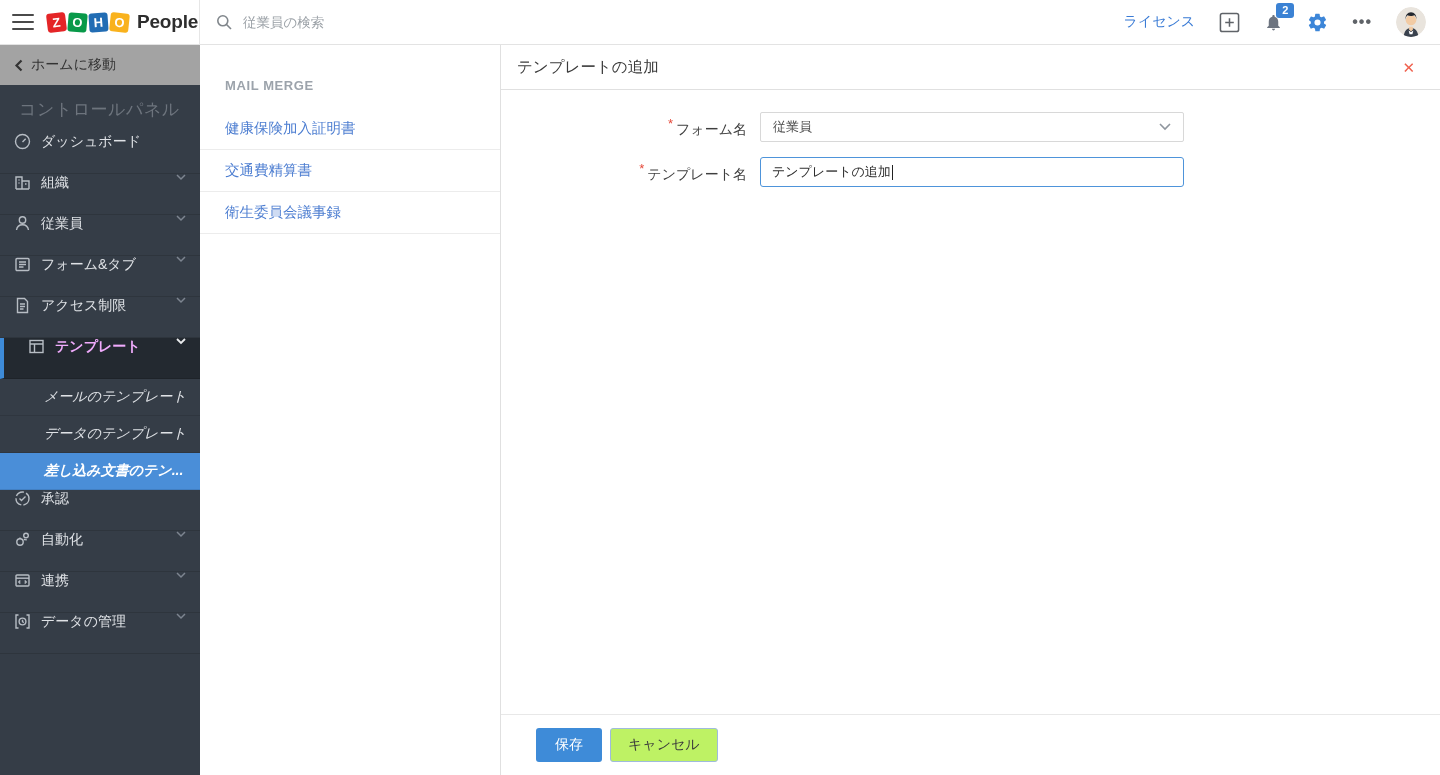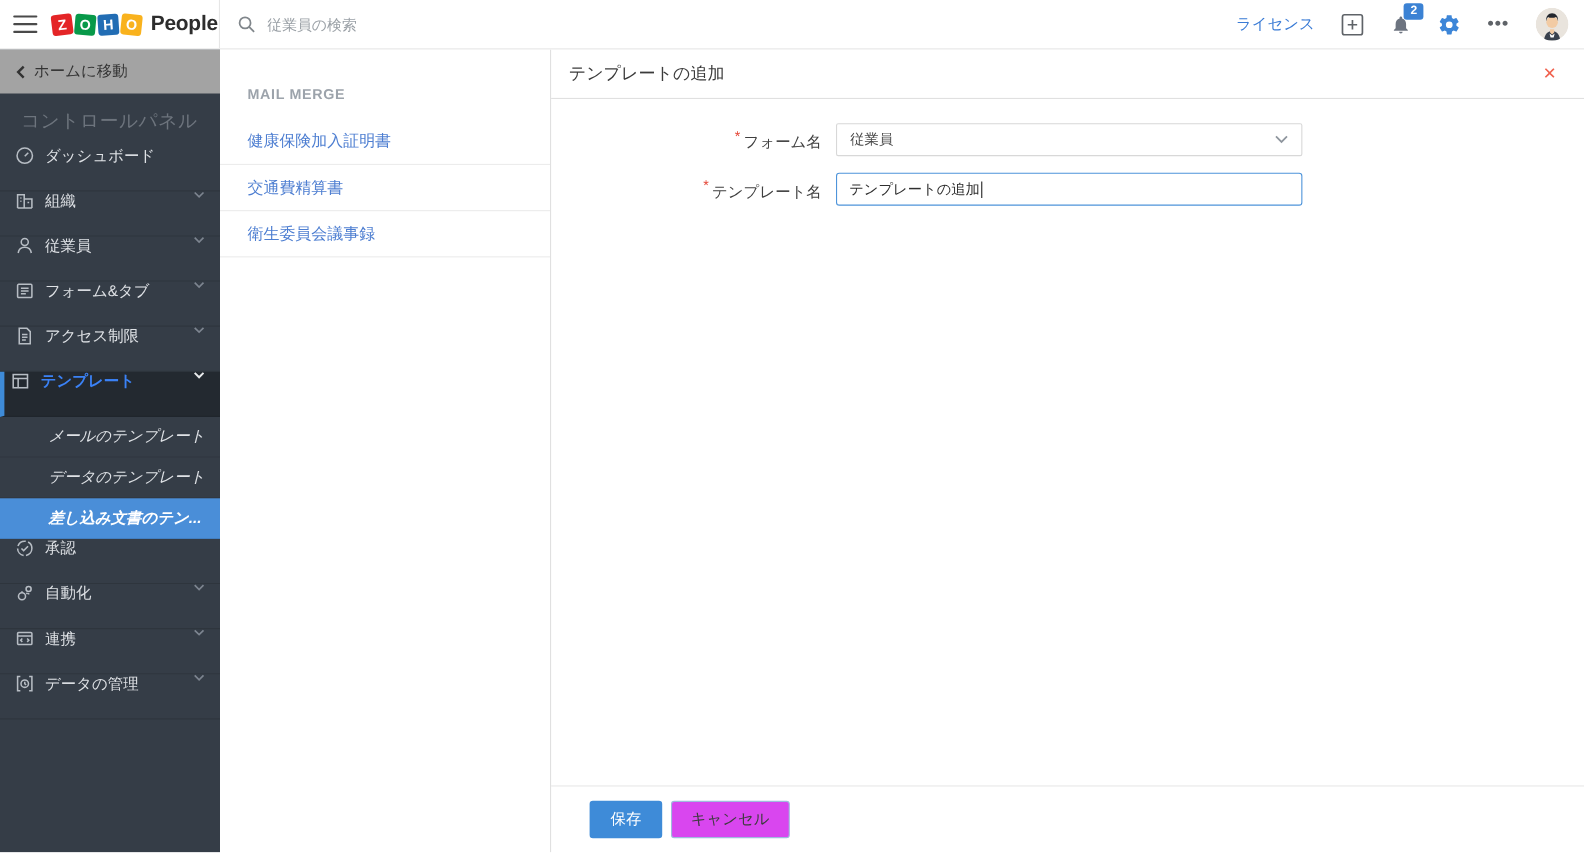--- a/index.html
+++ b/index.html
@@ -35,21 +35,21 @@
   .content { flex:1; display:flex; overflow:hidden; }
 
   
   .sidebar { width:200px; min-width:200px; background:#353d47; display:flex; flex-direction:column; color:#dfe2e6; }
   .back-home { height:40px; min-height:40px; background:#a3a3a3; color:#333; display:flex; align-items:center; padding-left:14px; font-size:14px; cursor:pointer; gap:8px; }
   .panel-title { color:#6d747d; font-size:17px; padding:13px 0 12px 19px; letter-spacing:0.5px; }
   .nav-item { height:41px; min-height:41px; display:flex; align-items:flex-start; padding:0 14px; font-size:14px; cursor:pointer; border-bottom:1px solid rgba(0,0,0,0.13); color:#dfe2e6; }
   .nav-item .nav-icon { width:17px; height:17px; margin-right:10px; flex:none; color:#b7bdc4; }
   .nav-item .nav-label { flex:1; white-space:nowrap; overflow:hidden; }
   .nav-item .chev { width:10px; height:7px; flex:none; color:#7d8590; }
-  .nav-item.active { background:#232930; border-left:4px solid #3e8bd8; padding-left:6px; font-weight:bold; color:#3b82f6; }
+  .nav-item.active { background:#232930; border-left:4px solid #3e8bd8; padding-left:24px; font-weight:bold; color:#f0abfc; }
   .nav-item.active .chev { color:#e8eaec; }
   .sub-item { height:37px; min-height:37px; display:flex; align-items:center; padding-left:44px; font-size:14px; cursor:pointer; border-bottom:1px solid rgba(0,0,0,0.10); color:#dfe2e6;font-style:italic; }
   .sub-item.selected { background:#4a8ed8; color:#fff; font-weight:bold; }
   .sidebar-fill { flex:1; }
 
   
   .list-col { width:300px; min-width:300px; background:#fff; }
   .list-title { color:#9ca3ab; font-size:13px; letter-spacing:0.6px; padding:33px 0 15px 25px; font-weight:bold; }
   .list-row { height:42px; display:flex; align-items:center; padding-left:25px; border-bottom:1px solid #ececec; color:#4d7ed1; font-size:14.5px; cursor:pointer; }
 
@@ -63,21 +63,21 @@
   .form-label { width:246px; min-width:246px; text-align:right; font-size:14px; color:#3f3f3f; margin-right:13px; white-space:nowrap; }
   .req { color:#e5493a; font-size:13px; vertical-align:super; margin-right:3px; }
   .select-box { width:424px; height:30px; border:1px solid #d8d8d8; border-radius:2px; background:#fff; display:flex; align-items:center; padding:0 12px; font-size:13px; color:#4a4a4a; cursor:pointer; }
   .select-box .select-value { flex:1; }
   .select-box .chev { width:12px; height:8px; color:#8f969e; flex:none; }
   .text-input { width:424px; height:30px; border:1.5px solid #4e94da; border-radius:3px; background:#fff; display:flex; align-items:center; padding:0 11px; font-size:13px; color:#2f2f2f; cursor:text; }
   .caret { display:inline-block; width:1px; height:15px; background:#222; margin-left:1px; animation:blink 1.1s step-end infinite; }
   @keyframes blink { 50% { opacity:0; } }
   .main-footer { border-top:1px solid #e8e8e8; padding:13px 15px; display:flex; align-items:center; gap:8px; }
   .btn-save { background:#3e8bd8; color:#fff; border:none; border-radius:3px; font-size:14px; padding:8px 19px; cursor:pointer; font-family:inherit;margin-left:20px; }
-  .btn-cancel { background:#d946ef; color:#3c3c3c; border:1px solid #9fbbdd; border-radius:3px; font-size:14px; padding:7px 17px; cursor:pointer; font-family:inherit;text-align:center; }
+  .btn-cancel { background:#bef264; color:#3c3c3c; border:1px solid #9fbbdd; border-radius:3px; font-size:14px; padding:7px 17px; cursor:pointer; font-family:inherit;text-align:center; }
   svg { display:block; }
 </style>
 </head>
 <body>
 
 <div class="app">
 
   <div class="topbar">
     <div class="topbar-left">
       <div class="hamburger">

